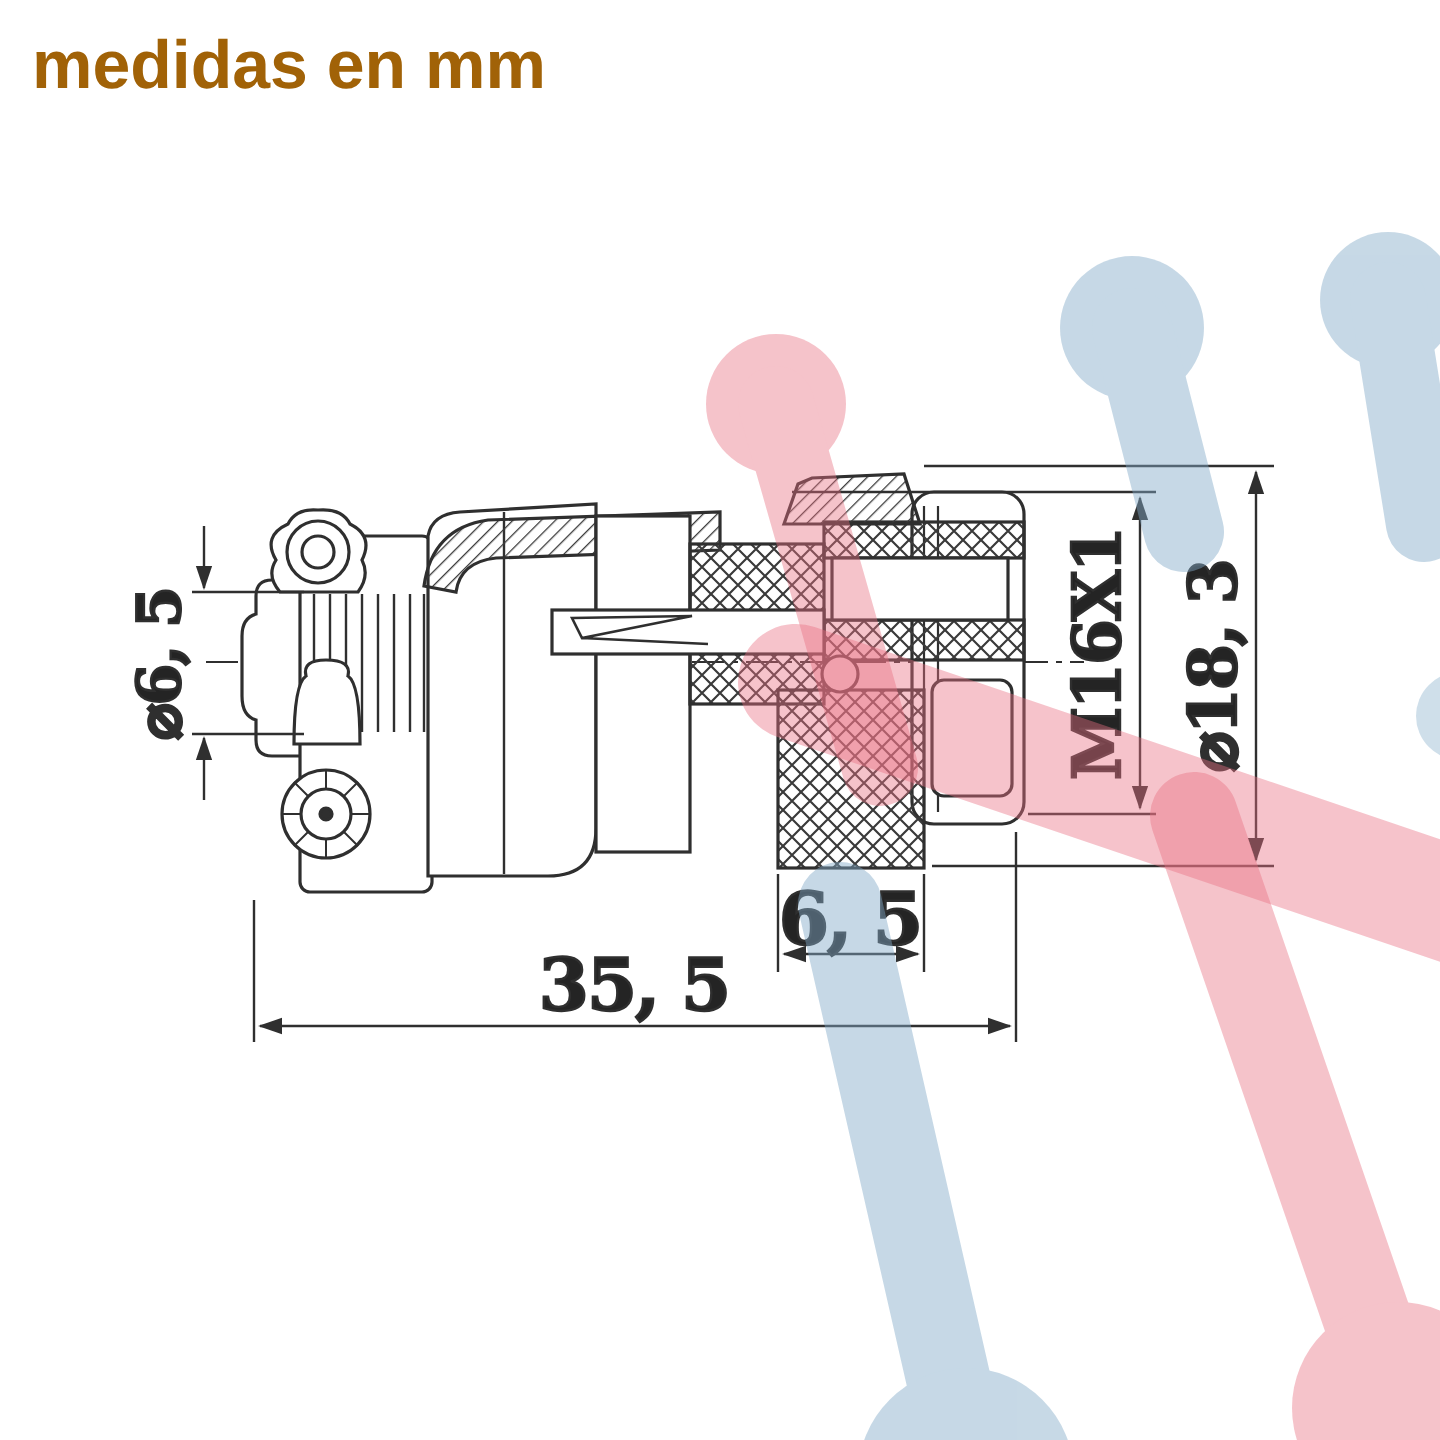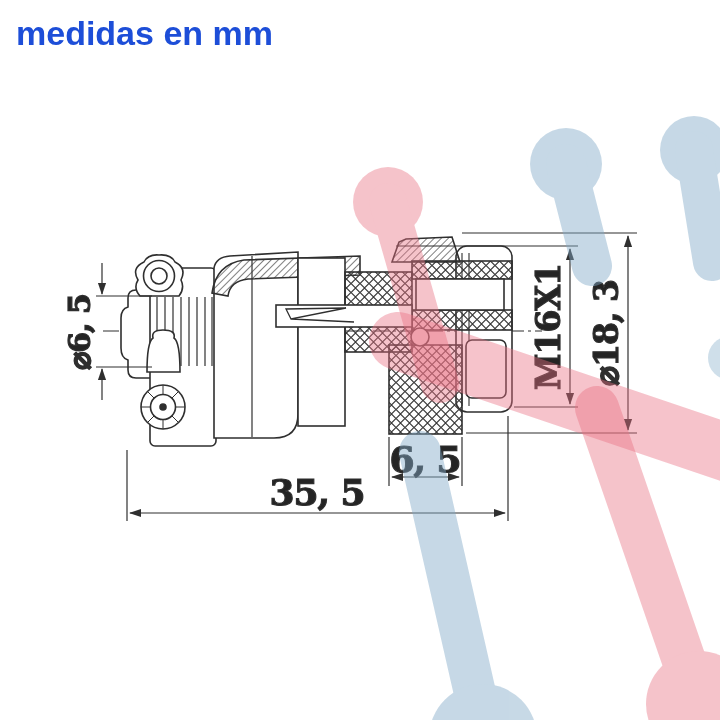--- a/index.html
+++ b/index.html
@@ -3,21 +3,21 @@
 <meta charset="utf-8">
 <style>
   html,body{margin:0;padding:0;background:#888;}
   .canvas{
     position:relative;width:720px;height:720px;margin:0 auto;
     background:#ffffff;overflow:hidden;
     font-family:"Liberation Sans", sans-serif;
   }
   .page-title{
     position:absolute;left:16px;top:14px;margin:0;
-    font-size:34px;font-weight:700;color:#1d4ed8;letter-spacing:0px;
+    font-size:34px;font-weight:700;color:#a16207;letter-spacing:0px;
     font-family:"Liberation Sans", sans-serif;
   }
   svg{position:absolute;left:0;top:0;}
   .dimtext{
     font-family:"DejaVu Serif", serif;
     font-weight:700;fill:#242424;letter-spacing:-1px;
   }
   .big{font-size:36px;}
   .mid{font-size:33px;}
   .small{font-size:30px;}

